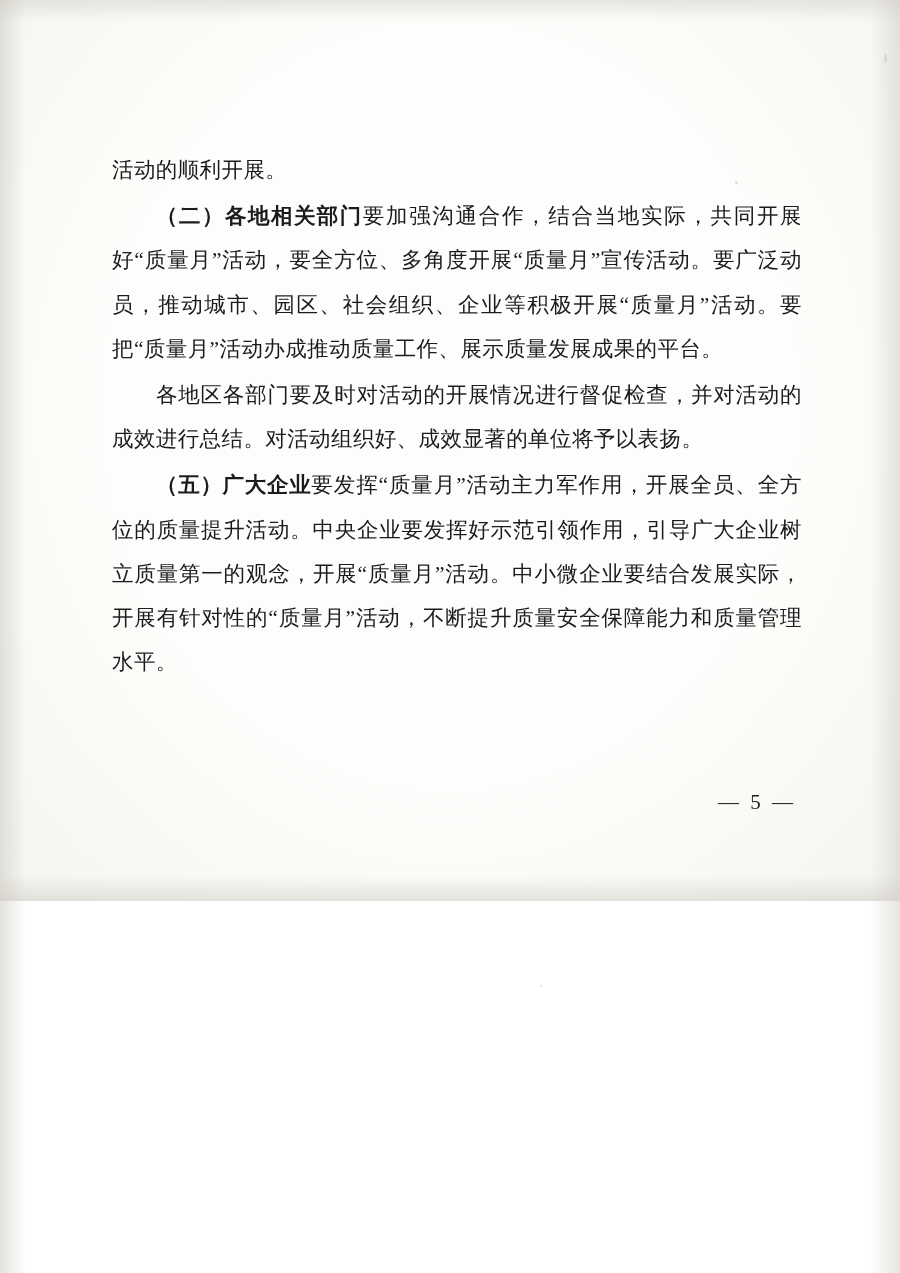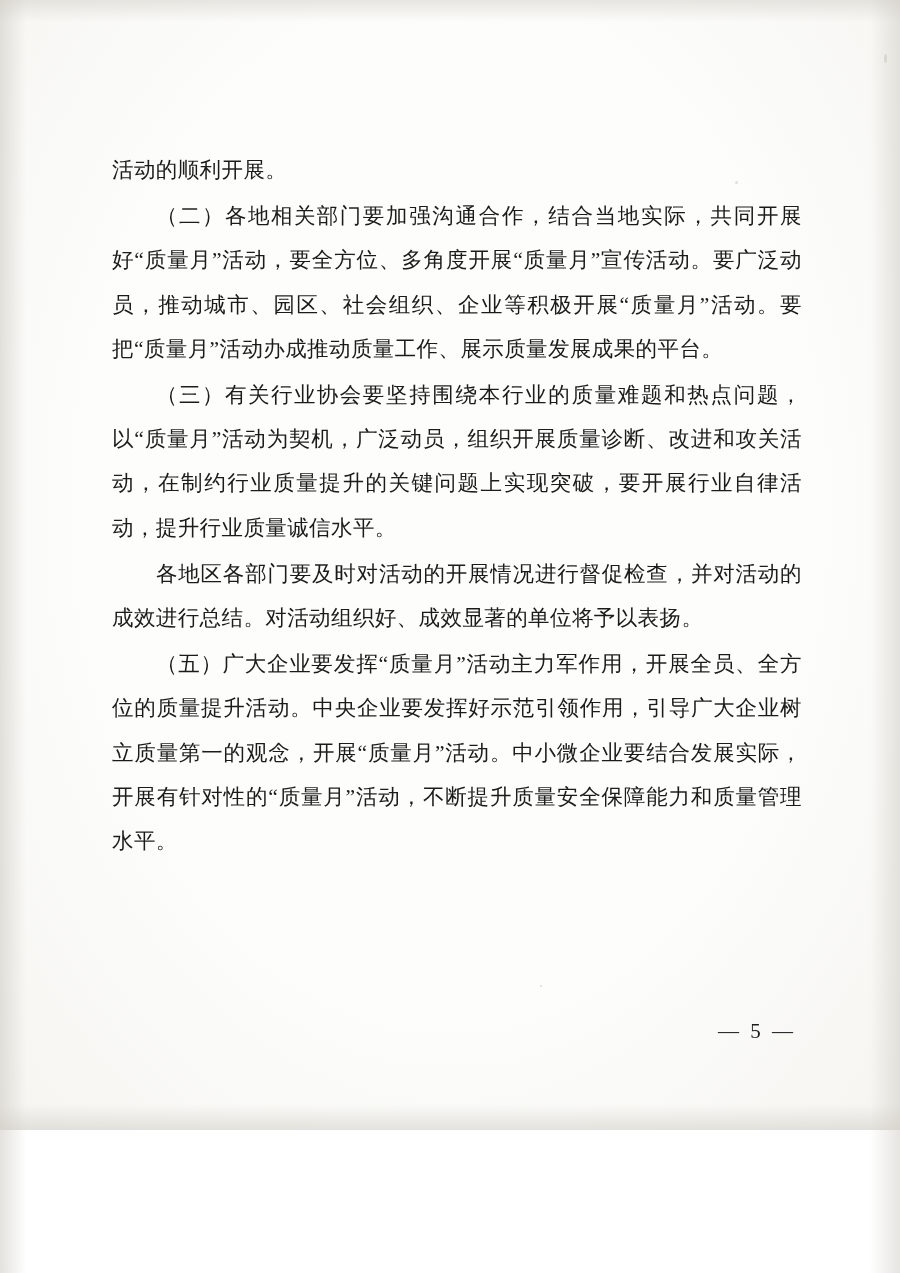--- a/index.html
+++ b/index.html
@@ -11,21 +11,21 @@
     width: 900px;
     height: 1273px;
     position: relative;
     font-family: "Liberation Serif", "DejaVu Serif", serif;
     overflow: hidden;
   }
   .page {
     position: absolute;
     top: 0; left: 0;
     width: 900px;
-    height: 1130px;
+    height: 901px;
     background: #fdfdfb;
   }
   
   .page::before {
     content: "";
     position: absolute;
     inset: 0;
     background:
       radial-gradient(ellipse at 50% 45%, rgba(255,255,255,0) 55%, rgba(230,228,222,0.35) 100%);
     pointer-events: none;
@@ -43,21 +43,21 @@
     color: #1b1b1b;
     text-align: justify;
     text-justify: inter-ideograph;
     letter-spacing: 0.4px;
     font-family: "Liberation Serif", "DejaVu Serif", serif;
   }
   p.indent {
     text-indent: 44px;
   }
   .bold {
-    font-weight: normal;
+    font-weight: bold;
     letter-spacing: 0.2px;
   }
   .page-number {
     position: absolute;
     bottom: 86px;
     right: 104px;
     font-size: 21px;
     letter-spacing: 3px;
     color: #1b1b1b;
     font-family: "Liberation Serif", "DejaVu Serif", serif;
@@ -108,19 +108,18 @@
   <div class="edge-shade-bottom"></div>
 
   <div class="speck" style="top:54px;left:884px;width:3px;height:9px;"></div>
   <div class="speck" style="top:181px;left:735px;width:3px;height:3px;"></div>
   <div class="speck" style="top:610px;left:122px;width:3px;height:3px;"></div>
   <div class="speck" style="top:985px;left:540px;width:2px;height:2px;"></div>
 
   <div class="doc-body">
       <p class="para"><span>活动的顺利开展。</span></p>
       <p class="para indent"><span class="bold">（二）各地相关部门</span><span>要加强沟通合作，结合当地实际，共同开展好“质量月”活动，要全方位、多角度开展“质量月”宣传活动。要广泛动员，推动城市、园区、社会组织、企业等积极开展“质量月”活动。要把“质量月”活动办成推动质量工作、展示质量发展成果的平台。</span></p>
-      <p class="para indent"><span class="bold">（三）有关行业协会</span><span>要坚持围绕本行业的质量难题和热点问题，以“质量月”活动为契机，广泛动员，组织开展质量诊断、改进和攻关活动，在制约行业质量提升的关键问题上实现突破，要开展行业自律活动，提升行业质量诚信水平。</span></p>
       <p class="para indent"><span>各地区各部门要及时对活动的开展情况进行督促检查，并对活动的成效进行总结。对活动组织好、成效显著的单位将予以表扬。</span></p>
       <p class="para indent"><span class="bold">（五）广大企业</span><span>要发挥“质量月”活动主力军作用，开展全员、全方位的质量提升活动。中央企业要发挥好示范引领作用，引导广大企业树立质量第一的观念，开展“质量月”活动。中小微企业要结合发展实际，开展有针对性的“质量月”活动，不断提升质量安全保障能力和质量管理水平。</span></p>
     </div>
 
   <div class="page-number">— 5 —</div>
 </div>
 
 </body></html>

